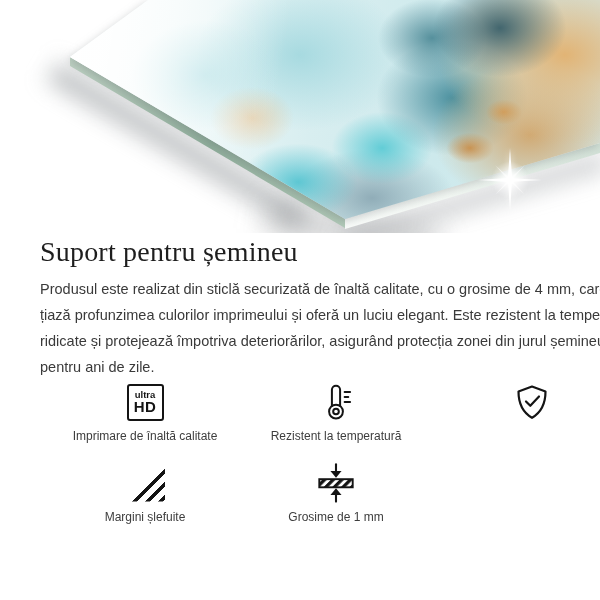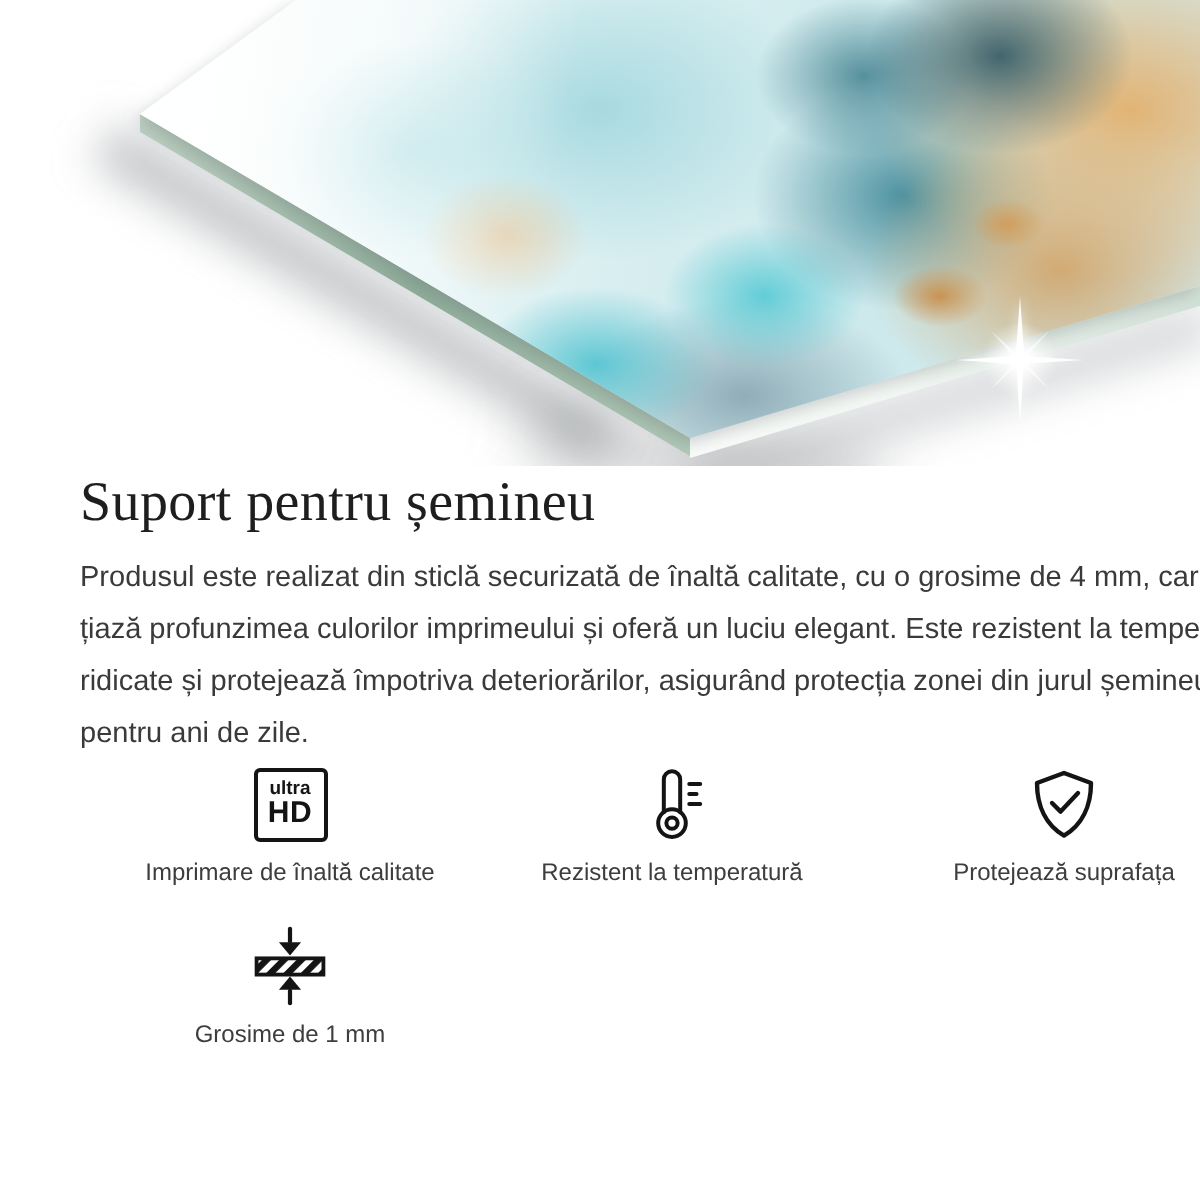--- a/index.html
+++ b/index.html
@@ -134,24 +134,29 @@
         <div class="feature-label">Rezistent la temperatură</div>
       </div>
 
       <div class="feature">
         <div class="icon-box">
           <svg class="ico" width="40" height="40" viewBox="0 0 40 40" fill="none" stroke="#141414" stroke-width="2.2" stroke-linecap="round" stroke-linejoin="round">
             <path d="M20 4.5 L33.5 9.5 C33.5 21 29 30.5 20 35.8 C11 30.5 6.5 21 6.5 9.5 Z"></path>
             <path d="M14 19.5 l4.3 4.3 L27 14.5"></path>
           </svg>
         </div>
-        <div class="feature-label">Protejează suprafața</div>
       </div>
 
 
+      <div class="feature">
+        <div class="icon-box">
+          <div class="tri-stripes"></div>
+        </div>
+        <div class="feature-label">Margini șlefuite</div>
+      </div>
 
       <div class="feature">
         <div class="icon-box">
           <svg class="ico" width="44" height="42" viewBox="0 0 46 44" fill="none">
             <defs>
               <pattern id="hatchP" width="6.4" height="6.4" patternUnits="userSpaceOnUse" patternTransform="rotate(45)">
                 <rect x="0" y="0" width="3.4" height="6.4" fill="#141414"></rect>
               </pattern>
             </defs>
             <g stroke="#141414" stroke-width="2.2" stroke-linecap="round">

